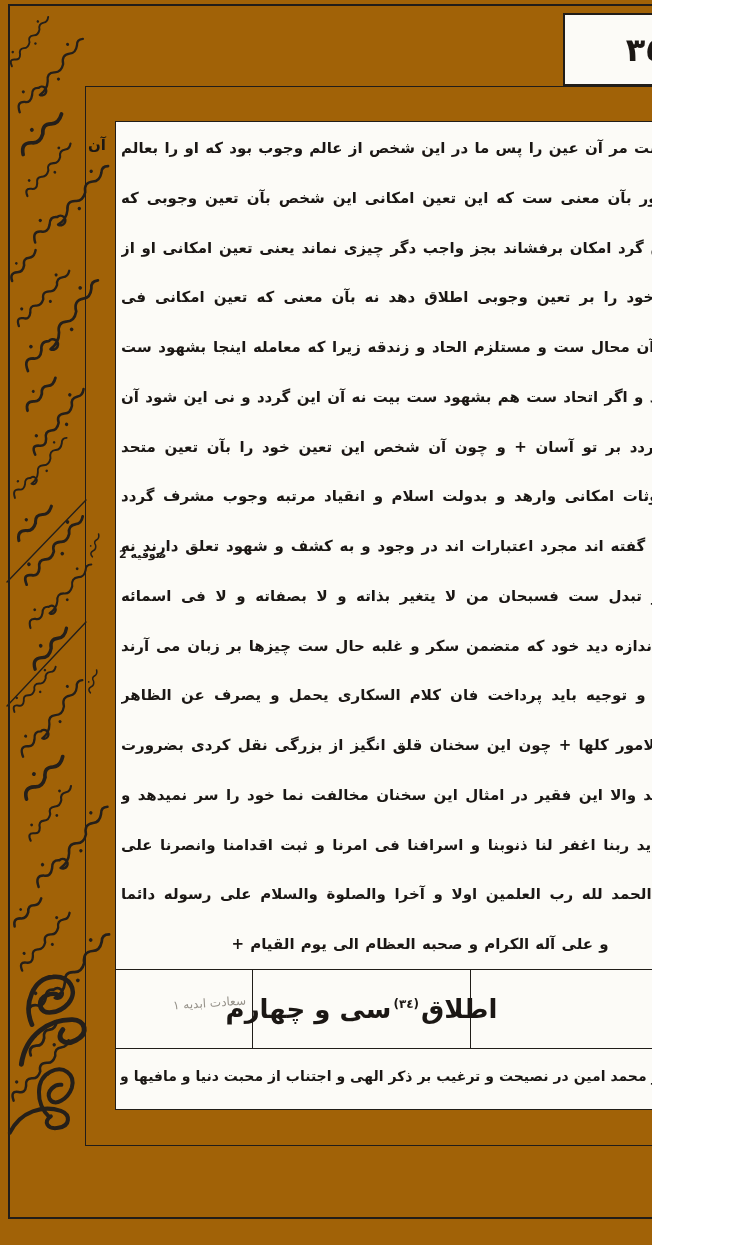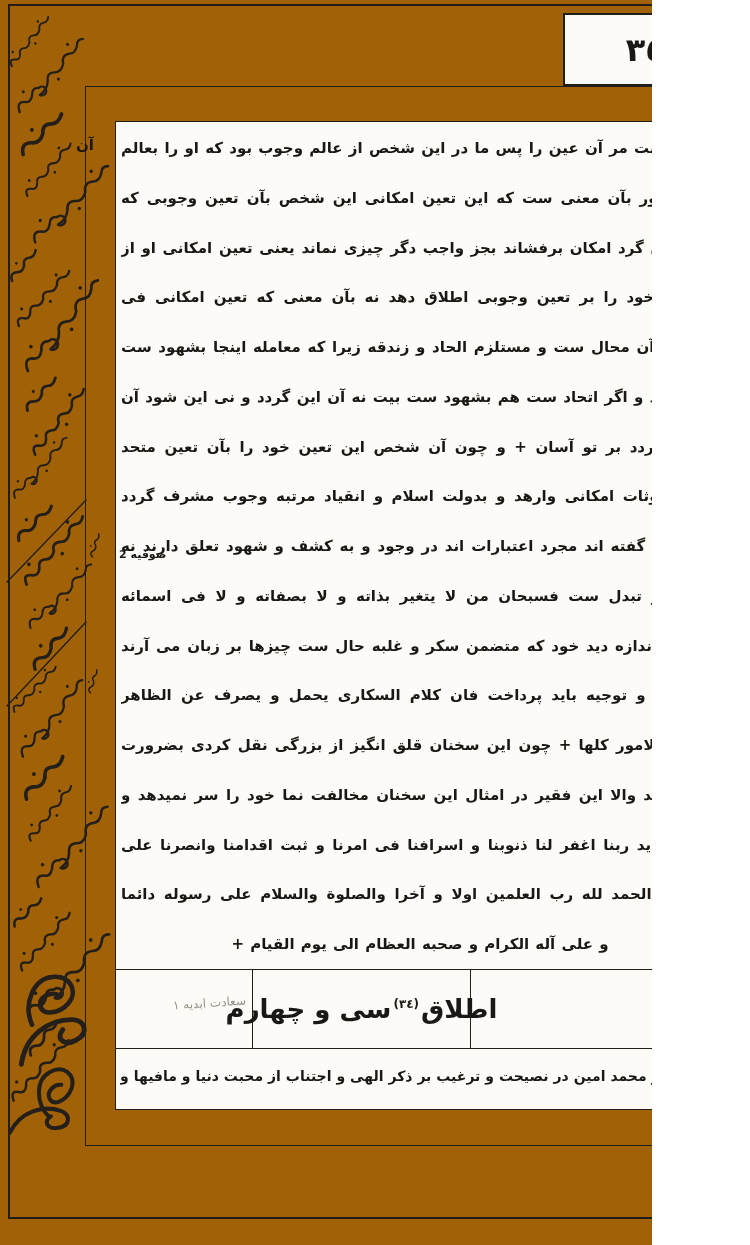--- a/index.html
+++ b/index.html
@@ -30,21 +30,21 @@
         display:flex;align-items:center;justify-content:center;}
   .hcell-left{position:absolute;left:0;top:0;bottom:0;width:136px;}
   .heading-title{font-size:26px;font-weight:800;white-space:nowrap;direction:rtl;}
   .heading-num{font-size:12px;font-weight:700;vertical-align:super;margin:2px 2px;}
   .pencil-note{position:absolute;right:6px;top:26px;color:#96928a;font-size:12px;
         transform:rotate(-4deg);white-space:nowrap;direction:rtl;}
   .subtitle{position:absolute;top:926px;left:4px;right:4px;height:56px;line-height:56px;
         font-size:14px;font-weight:700;direction:rtl;text-align:justify;text-align-last:justify;
         overflow:hidden;}
   
-  .catchword{position:absolute;left:76px;top:136px;font-size:15px;font-weight:700;direction:rtl;}
+  .catchword{position:absolute;left:88px;top:136px;font-size:15px;font-weight:700;direction:rtl;}
   .gloss-sufiyeh{position:absolute;left:119px;top:548px;font-size:11px;font-weight:700;direction:rtl;}
   svg.anno{position:absolute;left:0;top:0;pointer-events:none;}
   .anno path,.anno line{stroke:#241f1a;fill:none;stroke-linecap:round;stroke-linejoin:round;}
   .anno circle{fill:#241f1a;stroke:none;}
 </style>
 </head>
 <body>
 
 <div class="page">
 

